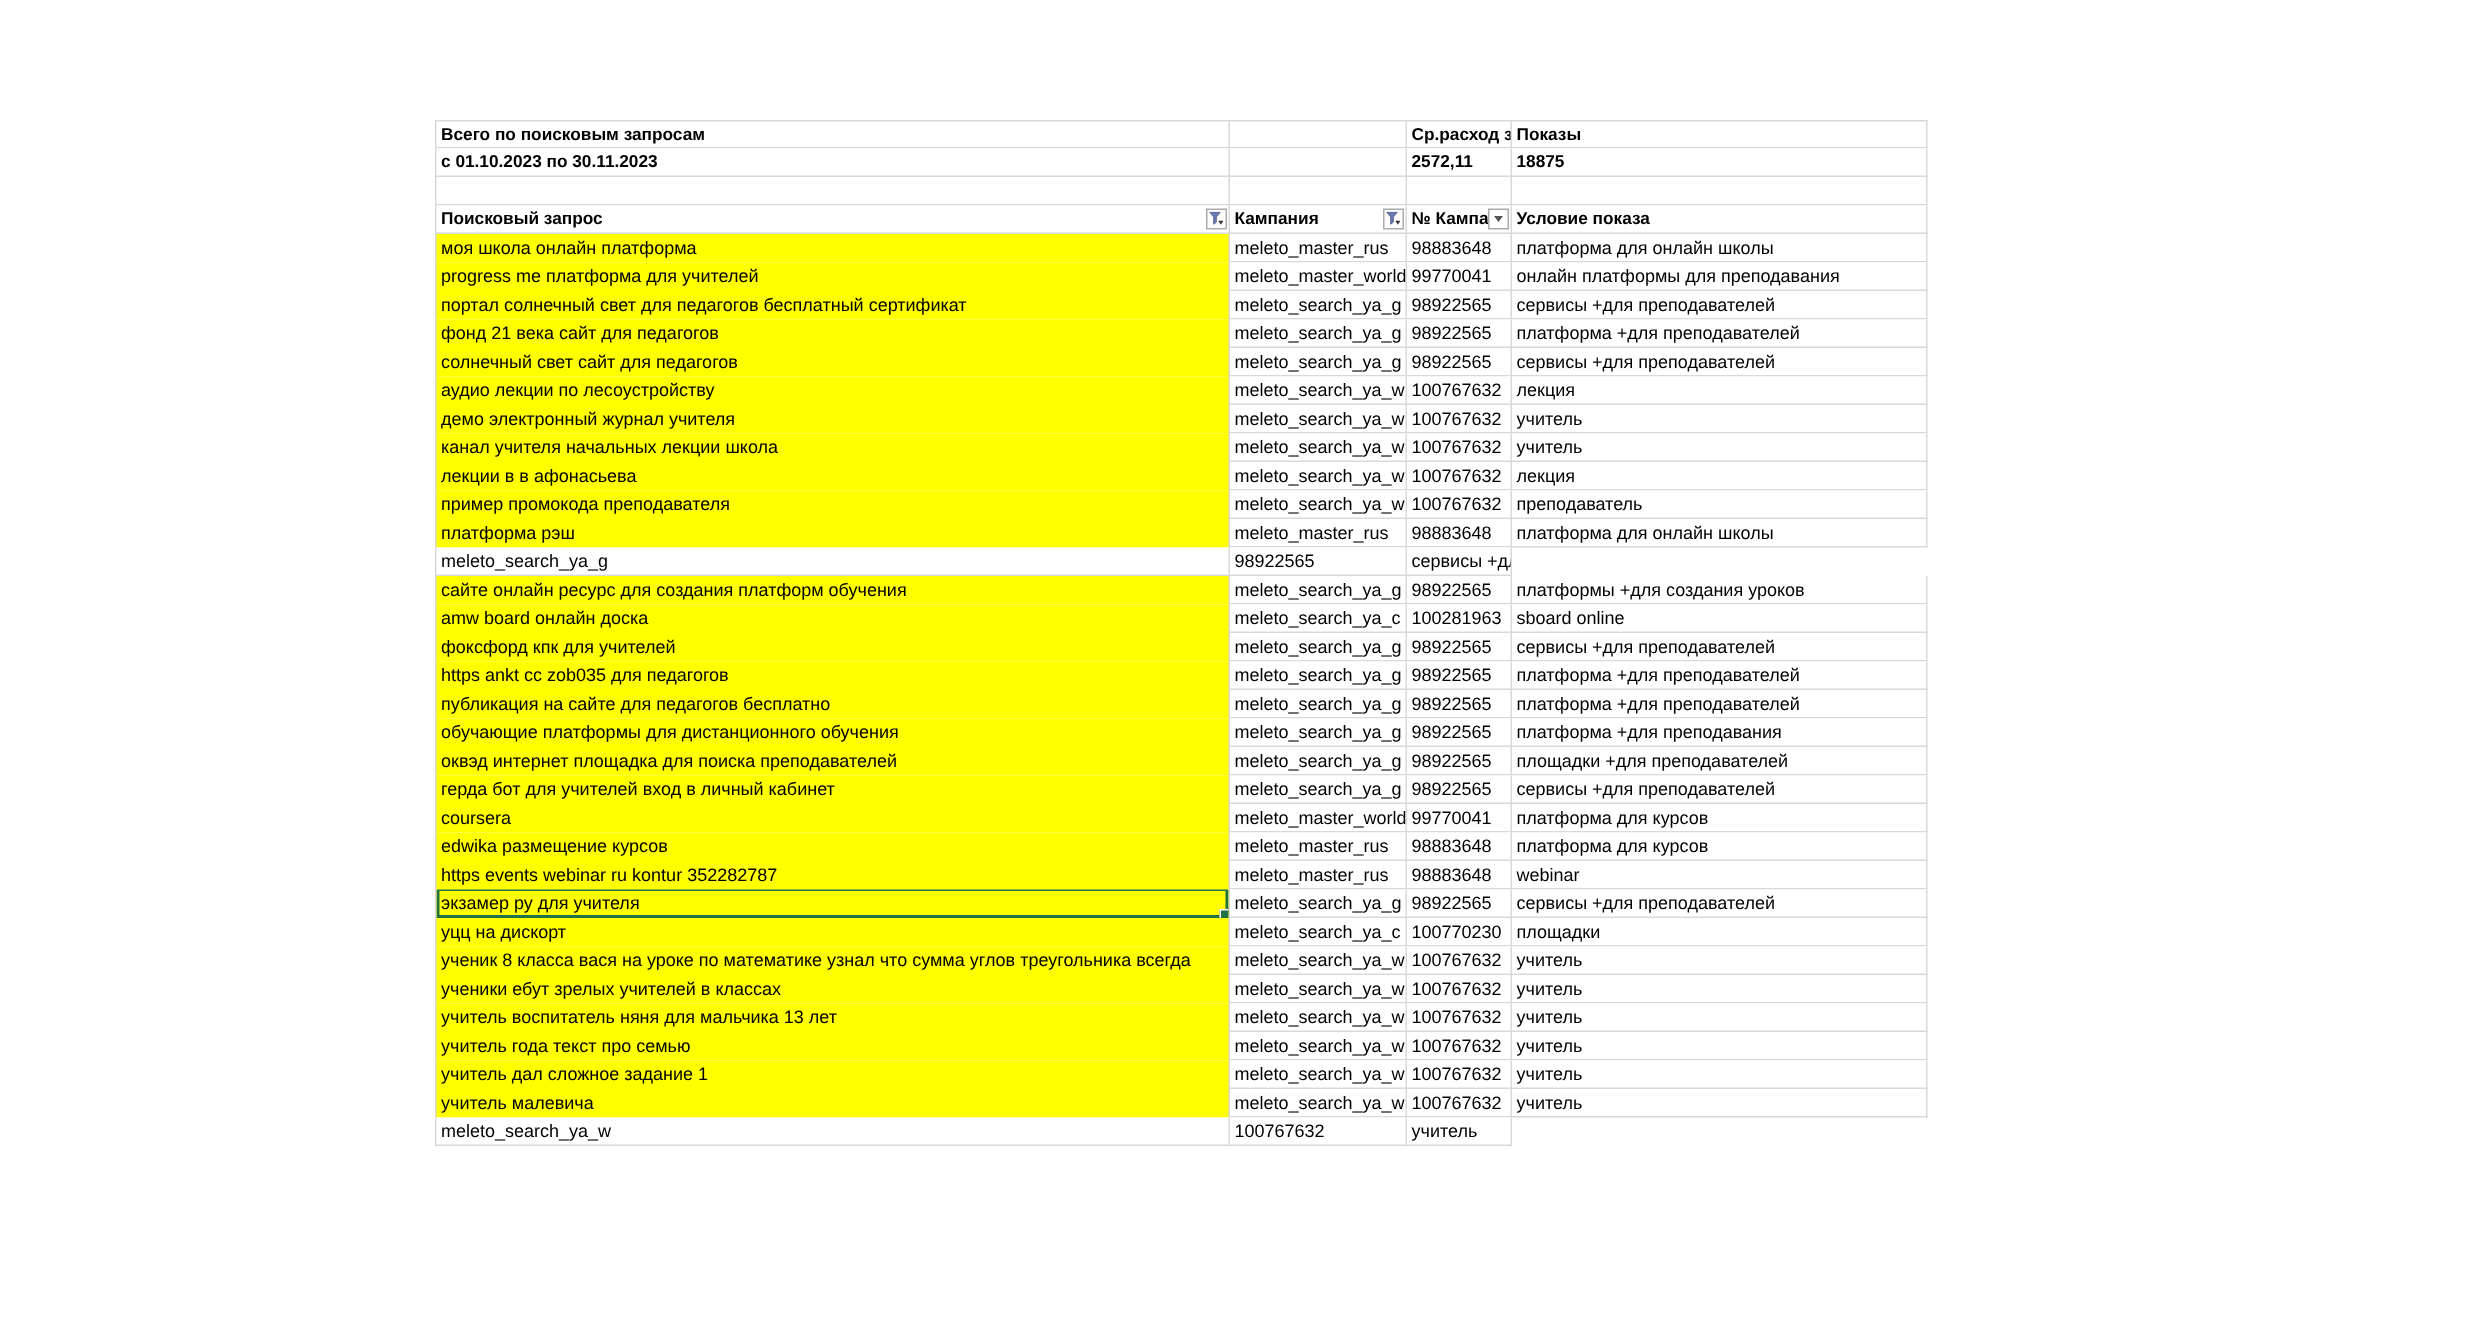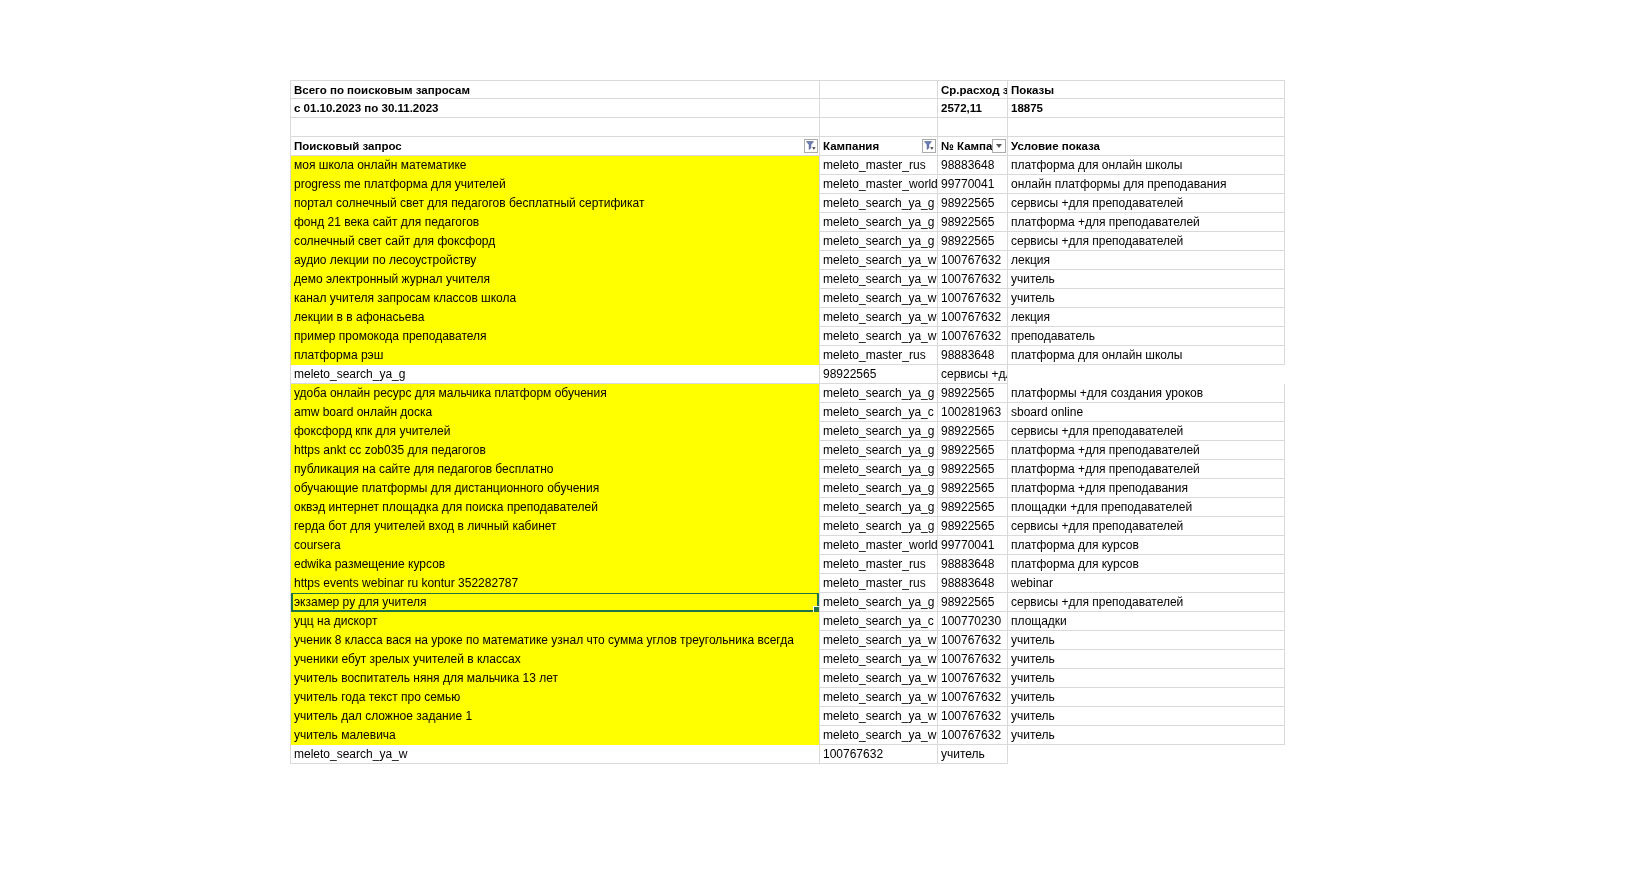--- a/index.html
+++ b/index.html
@@ -112,21 +112,21 @@
         <span class="arrow-glyph"></span>
       </button>
     </div>
     <div class="cell bold">
       <span>Условие показа</span>
     </div>
   </div>
 
   <div id="rows">
       <div class="row datarow">
-    <div class="cell cell-query">моя школа онлайн математике</div>
+    <div class="cell cell-query">моя школа онлайн платформа</div>
     <div class="cell cell-campaign">meleto_master_rus</div>
     <div class="cell cell-number">98883648</div>
     <div class="cell cell-condition">платформа для онлайн школы</div>
   </div>
       <div class="row datarow">
     <div class="cell cell-query">progress me платформа для учителей</div>
     <div class="cell cell-campaign">meleto_master_world</div>
     <div class="cell cell-number">99770041</div>
     <div class="cell cell-condition">онлайн платформы для преподавания</div>
   </div>
@@ -136,39 +136,39 @@
     <div class="cell cell-number">98922565</div>
     <div class="cell cell-condition">сервисы +для преподавателей</div>
   </div>
       <div class="row datarow">
     <div class="cell cell-query">фонд 21 века сайт для педагогов</div>
     <div class="cell cell-campaign">meleto_search_ya_g</div>
     <div class="cell cell-number">98922565</div>
     <div class="cell cell-condition">платформа +для преподавателей</div>
   </div>
       <div class="row datarow">
-    <div class="cell cell-query">солнечный свет сайт для фоксфорд</div>
+    <div class="cell cell-query">солнечный свет сайт для педагогов</div>
     <div class="cell cell-campaign">meleto_search_ya_g</div>
     <div class="cell cell-number">98922565</div>
     <div class="cell cell-condition">сервисы +для преподавателей</div>
   </div>
       <div class="row datarow">
     <div class="cell cell-query">аудио лекции по лесоустройству</div>
     <div class="cell cell-campaign">meleto_search_ya_w</div>
     <div class="cell cell-number">100767632</div>
     <div class="cell cell-condition">лекция</div>
   </div>
       <div class="row datarow">
     <div class="cell cell-query">демо электронный журнал учителя</div>
     <div class="cell cell-campaign">meleto_search_ya_w</div>
     <div class="cell cell-number">100767632</div>
     <div class="cell cell-condition">учитель</div>
   </div>
       <div class="row datarow">
-    <div class="cell cell-query">канал учителя запросам классов школа</div>
+    <div class="cell cell-query">канал учителя начальных лекции школа</div>
     <div class="cell cell-campaign">meleto_search_ya_w</div>
     <div class="cell cell-number">100767632</div>
     <div class="cell cell-condition">учитель</div>
   </div>
       <div class="row datarow">
     <div class="cell cell-query">лекции в в афонасьева</div>
     <div class="cell cell-campaign">meleto_search_ya_w</div>
     <div class="cell cell-number">100767632</div>
     <div class="cell cell-condition">лекция</div>
   </div>
@@ -183,21 +183,21 @@
     <div class="cell cell-campaign">meleto_master_rus</div>
     <div class="cell cell-number">98883648</div>
     <div class="cell cell-condition">платформа для онлайн школы</div>
   </div>
       <div class="row datarow">
     <div class="cell cell-campaign">meleto_search_ya_g</div>
     <div class="cell cell-number">98922565</div>
     <div class="cell cell-condition">сервисы +для преподавателей</div>
   </div>
       <div class="row datarow">
-    <div class="cell cell-query">удоба онлайн ресурс для мальчика платформ обучения</div>
+    <div class="cell cell-query">сайте онлайн ресурс для создания платформ обучения</div>
     <div class="cell cell-campaign">meleto_search_ya_g</div>
     <div class="cell cell-number">98922565</div>
     <div class="cell cell-condition">платформы +для создания уроков</div>
   </div>
       <div class="row datarow">
     <div class="cell cell-query">amw board онлайн доска</div>
     <div class="cell cell-campaign">meleto_search_ya_c</div>
     <div class="cell cell-number">100281963</div>
     <div class="cell cell-condition">sboard online</div>
   </div>

